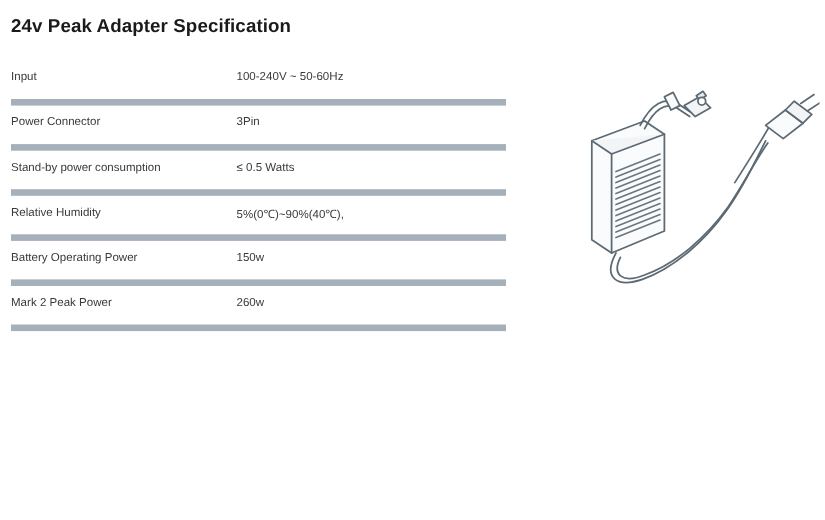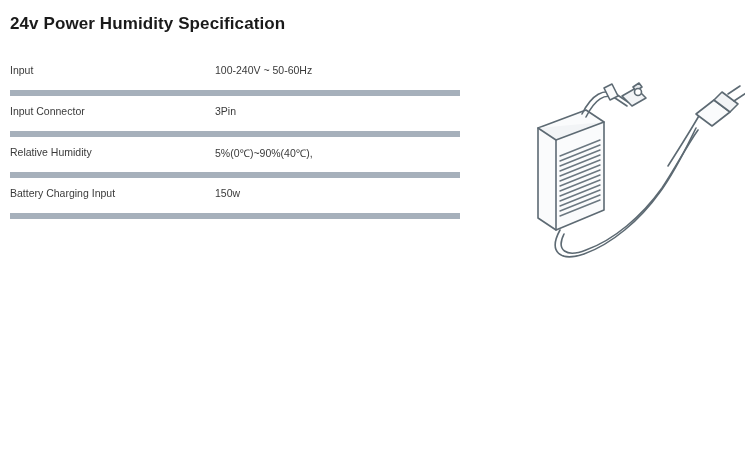--- a/index.html
+++ b/index.html
@@ -69,53 +69,63 @@
     top: 70px;
     width: 245px;
     height: 200px;
   }
 </style>
 </head>
 <body>
 
 <div class="page">
 
-  <div class="title">24v Power Humidity Specification</div>
+  <div class="title">24v Peak Adapter Specification</div>
 
   <div class="spec-table">
 
     <div class="spec-row">
       <div class="spec-label">Input</div>
       <div class="spec-value">100-240V ~ 50-60Hz</div>
       <div class="spec-divider" style="background: rgb(166, 176, 187);"></div>
     </div>
 
 
 
 
     <div class="spec-row">
-      <div class="spec-label">Input Connector</div>
+      <div class="spec-label">Power Connector</div>
       <div class="spec-value">3Pin</div>
       <div class="spec-divider" style="background: rgb(166, 176, 187);"></div>
     </div>
 
+    <div class="spec-row">
+      <div class="spec-label">Stand-by power consumption</div>
+      <div class="spec-value">≤ 0.5 Watts</div>
+      <div class="spec-divider" style="background: rgb(166, 176, 187);"></div>
+    </div>
 
 
     <div class="spec-row">
       <div class="spec-label">Relative Humidity</div>
       <div class="spec-value">5%(0℃)~90%(40℃),</div>
       <div class="spec-divider" style="background: rgb(166, 176, 187);"></div>
     </div>
 
     <div class="spec-row">
-      <div class="spec-label">Battery Charging Input</div>
+      <div class="spec-label">Battery Operating Power</div>
       <div class="spec-value">150w</div>
       <div class="spec-divider" style="background: rgb(166, 176, 187);"></div>
     </div>
 
+    <div class="spec-row">
+      <div class="spec-label">Mark 2 Peak Power</div>
+      <div class="spec-value">260w</div>
+      <div class="spec-divider" style="background: rgb(166, 176, 187);"></div>
+    </div>
 
   </div>
 
   <div class="image-area">
     <svg width="245" height="200" viewBox="0 0 245 200" xmlns="http://www.w3.org/2000/svg">
       <g fill="none" stroke="#5d6a73" stroke-width="1.6" stroke-linejoin="round" stroke-linecap="round">
 
         <path d="M38 58 L86 40 L104 52 L104 140 L56 160 L38 148 Z" fill="#fafbfc"></path>
         <path d="M38 58 L56 70 L104 52" fill="#f2f4f6"></path>
         <path d="M56 70 L56 160"></path>

